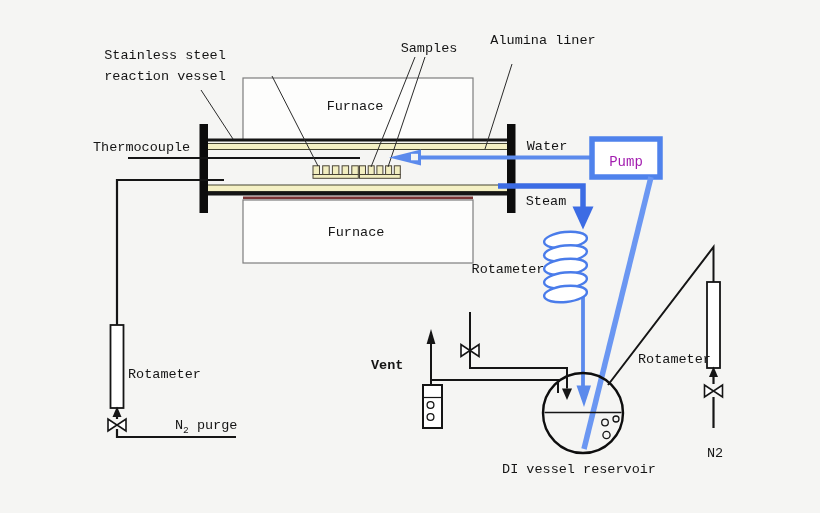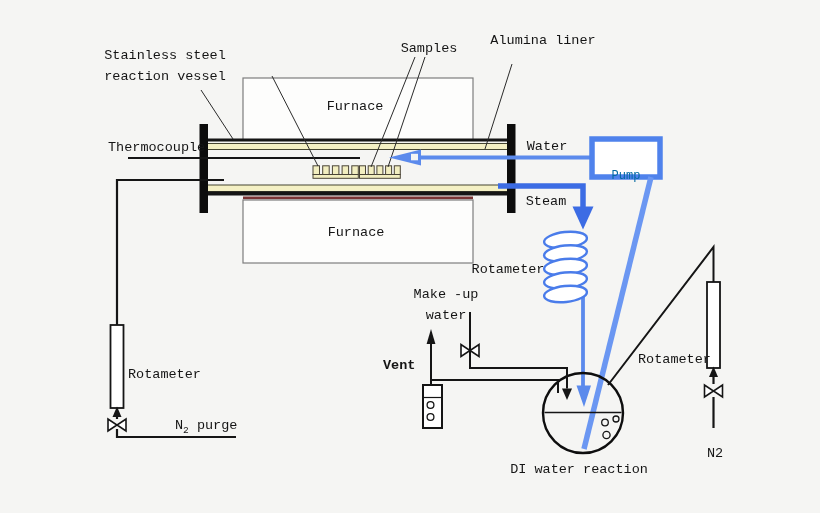--- a/index.html
+++ b/index.html
@@ -15,23 +15,23 @@
     position:absolute;
     font-size:13.5px;
     color:#151515;
     white-space:nowrap;
     line-height:17px;
   }
   .ctr{transform:translateX(-50%);text-align:center;}
   .two-line{line-height:21px;}
   .bold{font-weight:bold;}
   .pump-lbl{
-    position:absolute;left:592px;top:157px;width:68px;height:38px;
+    position:absolute;left:592px;top:143px;width:68px;height:38px;
     display:flex;align-items:center;justify-content:center;
-    font-size:12px;color:#0369a1;
+    font-size:14px;color:#a21caf;
   }
   sub.small{font-size:9.5px;}
 </style>
 </head>
 <body>
 
 <div id="canvas">
 
   <svg id="diagram-svg" width="820" height="513" viewBox="0 0 820 513">
 
@@ -168,42 +168,38 @@
 
 
   <div class="lbl ctr" style="left:429px;top:40px;text-align:center;">Samples</div>
 
   <div class="lbl ctr" style="left:543px;top:32px;">Alumina liner</div>
 
   <div class="lbl ctr" style="left:355px;top:98px;">Furnace</div>
 
   <div class="lbl ctr" style="left:356px;top:224px;">Furnace</div>
 
-  <div class="lbl" style="left:108px;top:139px;">Thermocouple</div>
+  <div class="lbl" style="left:93px;top:139px;">Thermocouple</div>
 
   <div class="lbl ctr" style="left:547px;top:138px;">Water</div>
 
   <div class="pump-lbl">Pump</div>
 
   <div class="lbl ctr" style="left:546px;top:193px;">Steam</div>
 
   <div class="lbl ctr" style="left:508px;top:261px;">Rotameter</div>
 
-  <div class="lbl ctr two-line" style="left:446px;top:284px;">
-    <div>Make -up</div>
-    <div>water</div>
-  </div>
-
-  <div class="lbl bold" style="left:383px;top:357px;">Vent</div>
+
+  <div class="lbl bold" style="left:371px;top:357px;">Vent</div>
 
   <div class="lbl" style="left:128px;top:366px;">Rotameter</div>
 
   <div class="lbl" style="left:175px;top:417px;">
     <span>N</span><sub class="small">2</sub><span> purge</span>
   </div>
 
   <div class="lbl" style="left:638px;top:351px;">Rotameter</div>
 
   <div class="lbl" style="left:707px;top:445px;">N2</div>
 
-  <div class="lbl ctr" style="left:579px;top:461px;">DI water reaction</div>
+  <div class="lbl ctr" style="left:579px;top:461px;">DI vessel reservoir</div>
 
 </div>
 
 </body></html>

